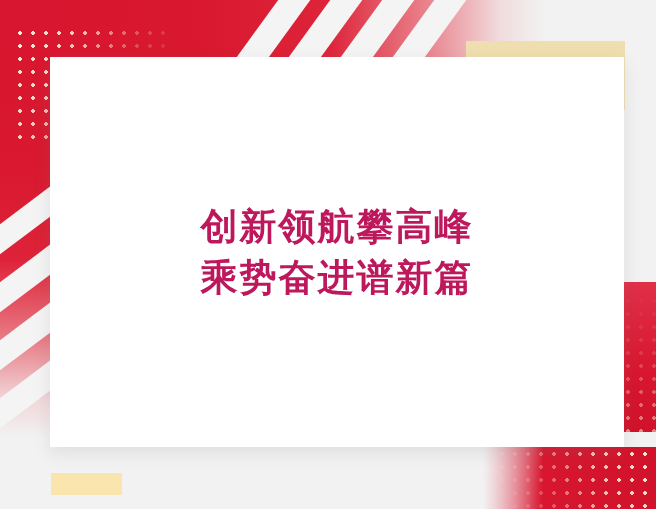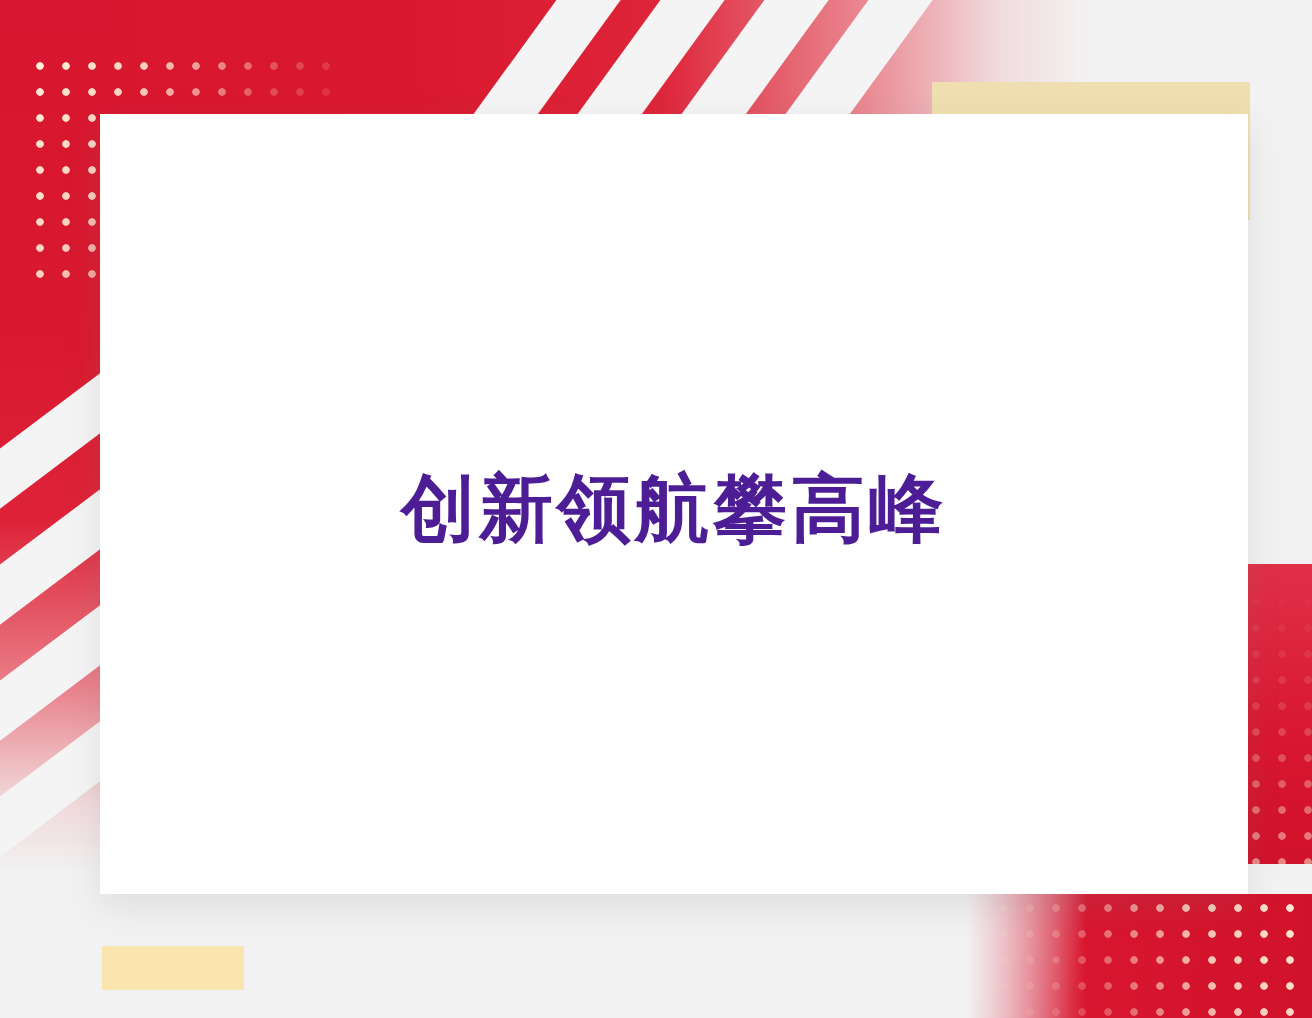--- a/index.html
+++ b/index.html
@@ -169,25 +169,25 @@
     display: flex;
     align-items: center;
     justify-content: center;
   }
   .card-text {
     text-align: center;
     line-height: 1.38;
     margin-top: 6px;
   }
   .headline-line {
-    font-family: Liberation Sans, sans-serif;
+    font-family: Liberation Mono, monospace;
     font-weight: bold;
     font-size: 37px;
     letter-spacing: 2px;
-    color: #4c1d95;
+    color: #be185d;
     white-space: nowrap;
   }
 </style>
 </head>
 <body>
 
 <div id="poster">
 
   <div class="slash-top-mask">
     <div class="band-top"></div>
@@ -217,16 +217,17 @@
 
   <div class="block-bottom"></div>
   <div class="block-bottom-fade"></div>
   <div class="dots dots-br"></div>
 
   <div class="accent-gold-bl"></div>
 
   <div class="card">
     <div class="card-text">
       <div class="headline-line">创新领航攀高峰</div>
+      <div class="headline-line">乘势奋进谱新篇</div>
     </div>
   </div>
 
 </div>
 
 </body></html>

